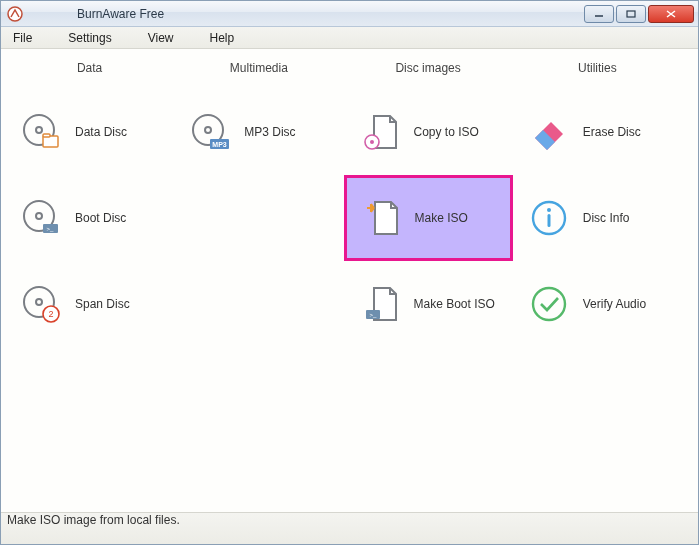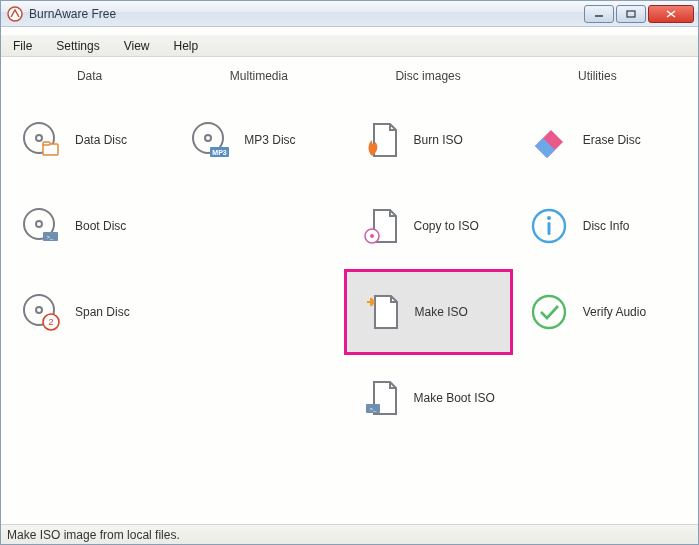--- a/index.html
+++ b/index.html
@@ -16,21 +16,21 @@
   }
   .titlebar {
     height: 26px;
     background: linear-gradient(to bottom, #f6f8fb 0%, #e6ecf4 45%, #d9e2ee 46%, #e4ebf3 100%);
     border-bottom: 1px solid #b8c7d8;
     display: flex;
     align-items: center;
     padding: 0 4px 0 6px;
   }
   .titlebar .appicon { width:16px; height:16px; margin-right:6px; }
-  .titlebar .title { flex:1; color:#2c3a49; font-size:12px; }
+  .titlebar .title { flex:1; color:#2c3a49; font-size:12px;margin-left:48px; }
   .winbtns { display:flex; gap:0; }
   .winbtn {
     width: 30px; height: 18px;
     border: 1px solid #6f8aa8;
     border-radius: 3px;
     margin-left: 2px;
     display:flex; align-items:center; justify-content:center;
     background: linear-gradient(to bottom,#eef3f9,#cdd9e7);
     font-size:10px; color:#2b3c4f;
   }
@@ -39,22 +39,21 @@
     background: linear-gradient(to bottom,#f07a6d,#d93b2a);
     border-color:#8e2c22; color:#fff;
   }
 
   .menubar {
     height: 22px;
     background: linear-gradient(to bottom,#f4f4f0,#ecece6);
     border-bottom: 1px solid #d6d6cf;
     display:flex; align-items:center;
     padding: 0 4px;
-    gap: 8px;
-    margin-top: 8px;
+    gap: 20px;
   }
   .menuitem {
     padding: 2px 8px;
     color:#222;
     font-size:12px;
   }
 
   .content {
     flex:1;
     display:flex;
@@ -84,28 +83,28 @@
     color:#333;
     font-size:12px;
   }
   .item .iconwrap {
     width:40px; height:40px;
     display:flex; align-items:center; justify-content:center;
     flex-shrink:0;
   }
   .item.selected {
     border: 3px solid #e8178f;
-    background:#e5e5e5;
+    background:#c4b5fd;
   }
 
   .statusbar {
-    height: 20px;
+    height: 32px;
     background: linear-gradient(to bottom,#f4f4f0,#ecece6);
     border-top:1px solid #d6d6cf;
-    display:flex; align-items:center;
+    display:flex; align-items:flex-start;
     padding: 0 6px;
     color:#333;
     font-size:12px;
   }
 
   svg { display:block; }
 </style>
 </head>
 <body>
 
@@ -195,30 +194,20 @@
           <span>MP3 Disc</span>
         </div>
       </div>
       <div class="col">
         <div class="colhead">Disc images</div>
         <div class="item">
           <span class="iconwrap">
             <svg width="40" height="40" viewBox="0 0 40 40">
       <path d="M14 4 L30 4 L36 10 L36 36 L14 36 Z" fill="#fff" stroke="#7a7e84" stroke-width="2"></path>
       <path d="M30 4 L30 10 L36 10" fill="none" stroke="#7a7e84" stroke-width="2"></path>
-      <path d="M12 36 C6 30 9 22 12 20 C11 25 15 25 15 22 C19 25 18 32 12 36 Z" fill="#ef7a2f"></path>
-    </svg>
-          </span>
-          <span>Burn ISO</span>
-        </div>
-        <div class="item">
-          <span class="iconwrap">
-            <svg width="40" height="40" viewBox="0 0 40 40">
-      <path d="M14 4 L30 4 L36 10 L36 36 L14 36 Z" fill="#fff" stroke="#7a7e84" stroke-width="2"></path>
-      <path d="M30 4 L30 10 L36 10" fill="none" stroke="#7a7e84" stroke-width="2"></path>
       <circle cx="12" cy="30" r="7" fill="#fff" stroke="#d25fa8" stroke-width="1.6"></circle>
       <circle cx="12" cy="30" r="2" fill="#d25fa8"></circle>
     </svg>
           </span>
           <span>Copy to ISO</span>
         </div>
         <div class="item selected">
           <span class="iconwrap">
             <svg width="40" height="40" viewBox="0 0 40 40">
       <path d="M14 4 L30 4 L36 10 L36 36 L14 36 Z" fill="#fff" stroke="#7a7e84" stroke-width="2"></path>

